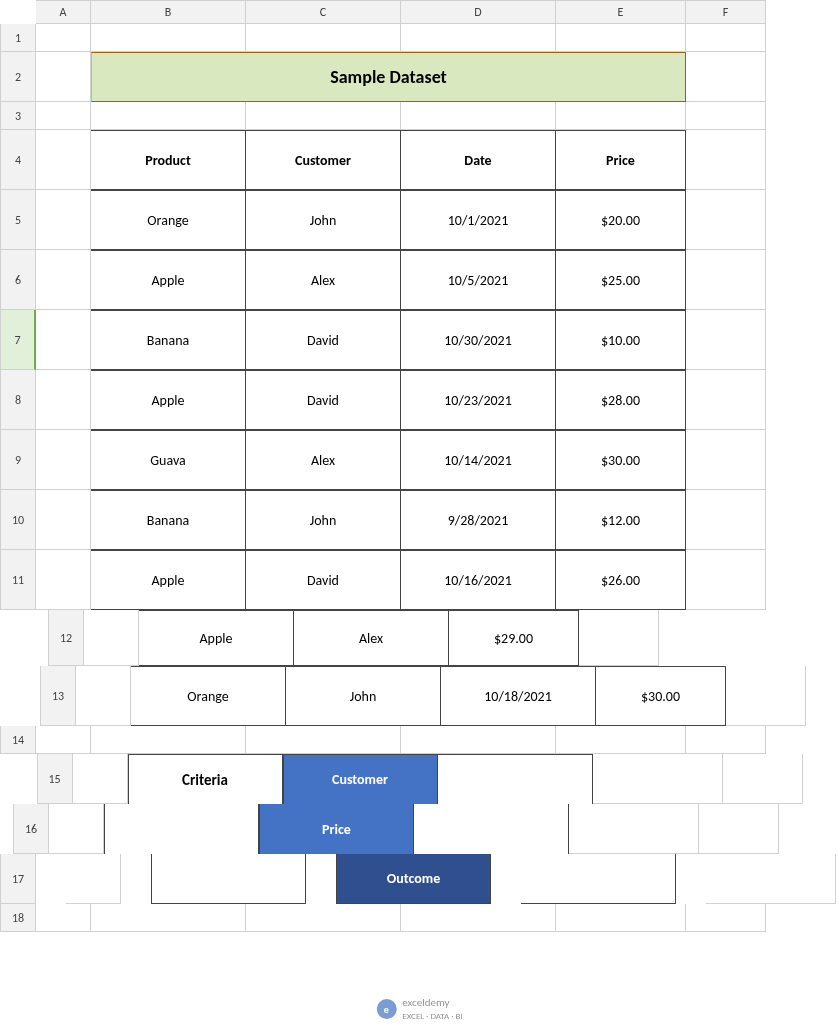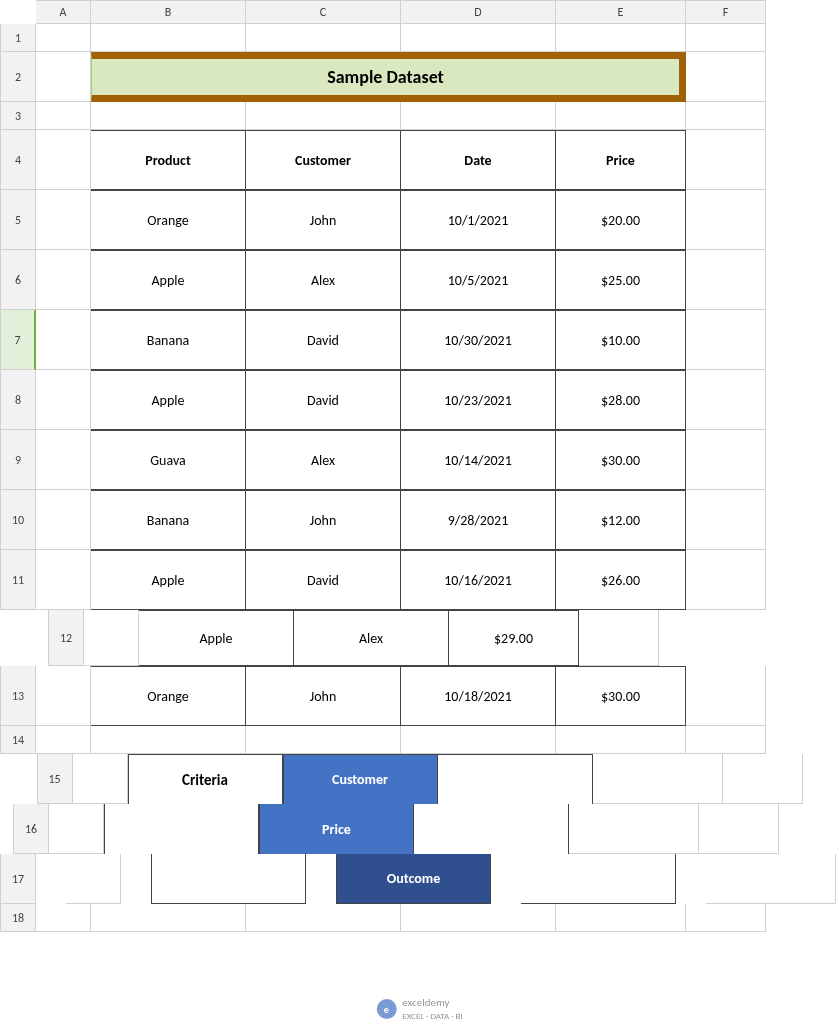--- a/index.html
+++ b/index.html
@@ -80,21 +80,21 @@
     .cell-a, .col-header-a { width: 55px; min-width: 55px; }
     .cell-b, .col-header-b { width: 155px; min-width: 155px; }
     .cell-c, .col-header-c { width: 155px; min-width: 155px; }
     .cell-d, .col-header-d { width: 155px; min-width: 155px; }
     .cell-e, .col-header-e { width: 130px; min-width: 130px; }
     .cell-f, .col-header-f { width: 80px; min-width: 80px; }
 
     
     .title-cell {
       background: #d9e8bf;
-      border: 7px solid #a16207;
+      border: 1px solid #a16207;
       font-size: 18px;
       font-weight: bold;
       text-align: center;
       display: flex;
       align-items: center;
       justify-content: center;
     }
 
     
     .header-cell {
@@ -303,21 +303,21 @@
 
   <div class="grid-row" style="height:56px;margin-left:48px;">
     <div class="row-num">12</div>
     <div class="cell cell-a"></div>
     <div class="data-cell cell-b">Apple</div>
     <div class="data-cell cell-c">Alex</div>
     <div class="data-cell cell-e">$29.00</div>
     <div class="cell cell-f"></div>
   </div>
 
-  <div class="grid-row" style="height:60px;">
+  <div class="grid-row" style="height:60px;padding-left:40px;">
     <div class="row-num">13</div>
     <div class="cell cell-a"></div>
     <div class="data-cell cell-b">Orange</div>
     <div class="data-cell cell-c">John</div>
     <div class="data-cell cell-d">10/18/2021</div>
     <div class="data-cell cell-e">$30.00</div>
     <div class="cell cell-f"></div>
   </div>
 
   <div class="grid-row short">

